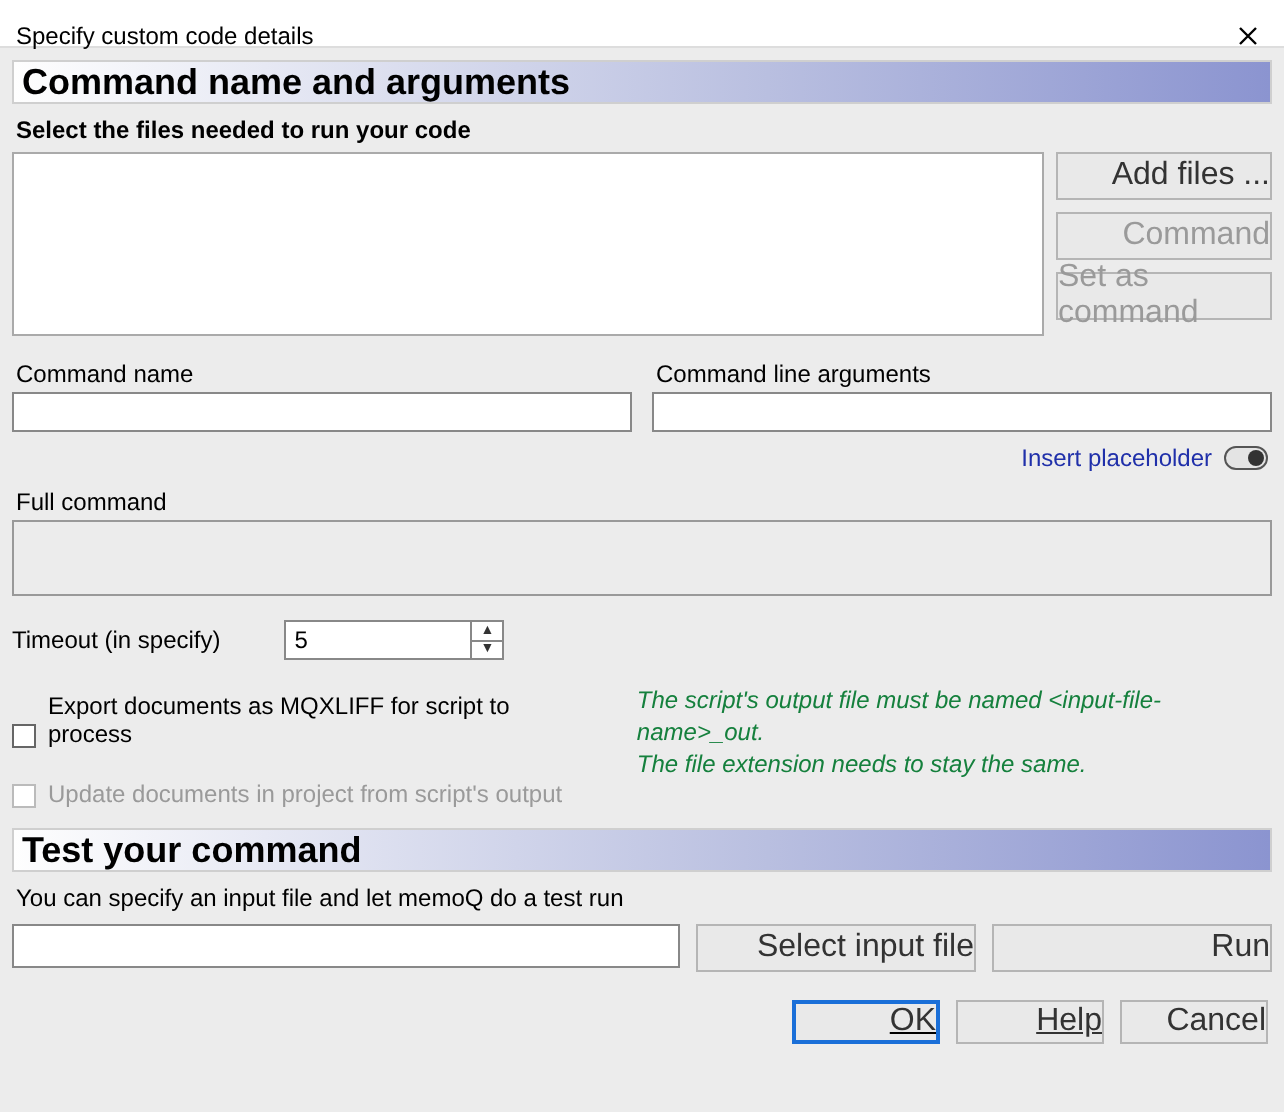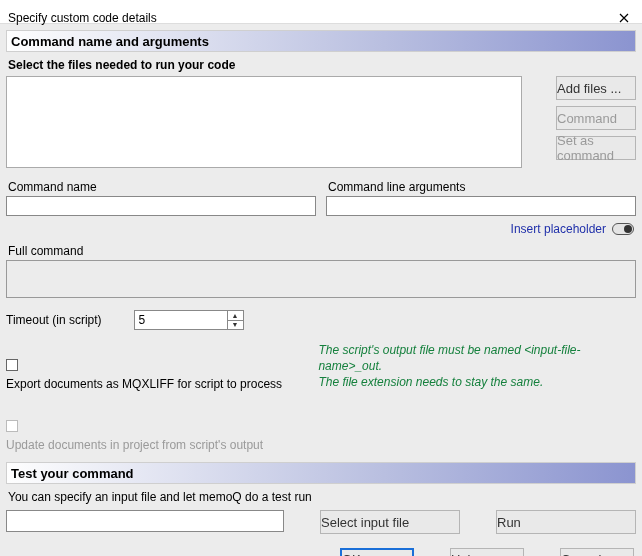--- a/index.html
+++ b/index.html
@@ -28,37 +28,37 @@
     display:flex; align-items:center; justify-content:center;
     font-size: 14px;
   }
   .dialog {
     padding: 4px 6px 6px 6px;
   }
   .section-header {
     height: 22px;
     display:flex; align-items:center;
     font-weight: bold;
-    font-size: 13px;
+    font-size: 18px;
     padding-left: 4px;
     background: linear-gradient(to right, #fefefe 0%, #b9bfe0 60%, #8b94d0 100%);
     border: 1px solid #cfcfcf;
     margin-top: 2px;
   }
   .label-bold { font-weight: bold; padding: 6px 2px 4px 2px; }
   .label { padding: 4px 2px 2px 2px; }
   .files-row { display:flex; gap:6px; }
   .files-list {
     flex:1; height:92px; background:#fff; border:1px solid #aaa;
   }
   .side-btns { width:108px; display:flex; flex-direction:column; gap:6px; }
   .btn {
     height:24px; border:1px solid #b5b5b5; background:#e9e9e9;
-    display:flex; align-items:center; justify-content:flex-start;
-    font-size:13px; color:#333;margin-left:28px;
+    display:flex; align-items:center; justify-content:flex-end;
+    font-size:16px; color:#333;
   }
   .btn.disabled { color:#9a9a9a; }
   .row2 { display:flex; gap:10px; margin-top:8px; }
   .col { flex:1; display:flex; flex-direction:column; }
   .text-input {
     height:20px; border:1px solid #888; background:#fff; width:100%;
     padding:0 3px; font-family:inherit; font-size:12px;
   }
   .link-row { display:flex; justify-content:flex-end; align-items:center; gap:6px; padding:6px 2px 4px 2px; }
   .link { color:#2030aa; }
@@ -74,21 +74,21 @@
     height:38px; border:1px solid #999; background:#ececec;
   }
   .timeout-row { display:flex; align-items:center; gap:32px; margin-top:12px; }
   .spinner {
     width:110px; height:20px; display:flex; border:1px solid #888; background:#fff;
   }
   .spinner input { border:0; width:92px; padding:0 4px; font-family:inherit; font-size:12px; }
   .spinner .arrows { width:16px; border-left:1px solid #888; display:flex; flex-direction:column; }
   .spinner .arrow { flex:1; display:flex; align-items:center; justify-content:center; font-size:7px; color:#333; }
   .spinner .arrow + .arrow { border-top:1px solid #888; }
-  .check-row { display:flex; align-items:flex-start; gap:6px; margin-top:28px;flex-direction:column; }
+  .check-row { display:flex; align-items:flex-end; gap:6px; margin-top:16px; }
   .checkbox { width:12px; height:12px; border:1px solid #666; background:#fff; margin-top:1px; flex-shrink:0; }
   .checkbox.disabled { border-color:#bbb; }
   .hint { font-style:italic; color:#15803d; line-height:1.35; }
   .check-grid { display:flex; gap:20px; }
   .check-grid .left { width:300px; }
   .muted { color:#9a9a9a; }
   .test-desc { padding:6px 2px 6px 2px; }
   .test-row { display:flex; gap:8px; }
   .wide-btn { width:140px; }
   .footer { display:flex; justify-content:flex-end; gap:8px; margin-top:14px; padding-right:2px;}
@@ -145,21 +145,21 @@
 
   <div class="link-row">
     <span class="link">Insert placeholder</span>
     <span class="switch"></span>
   </div>
 
   <div class="label">Full command</div>
   <div class="full-cmd"></div>
 
   <div class="timeout-row">
-    <span>Timeout (in script)</span>
+    <span>Timeout (in specify)</span>
     <div class="spinner">
       <input value="5" style="">
       <div class="arrows">
         <div class="arrow">▲</div>
         <div class="arrow">▼</div>
       </div>
     </div>
   </div>
 
   <div class="check-grid">

